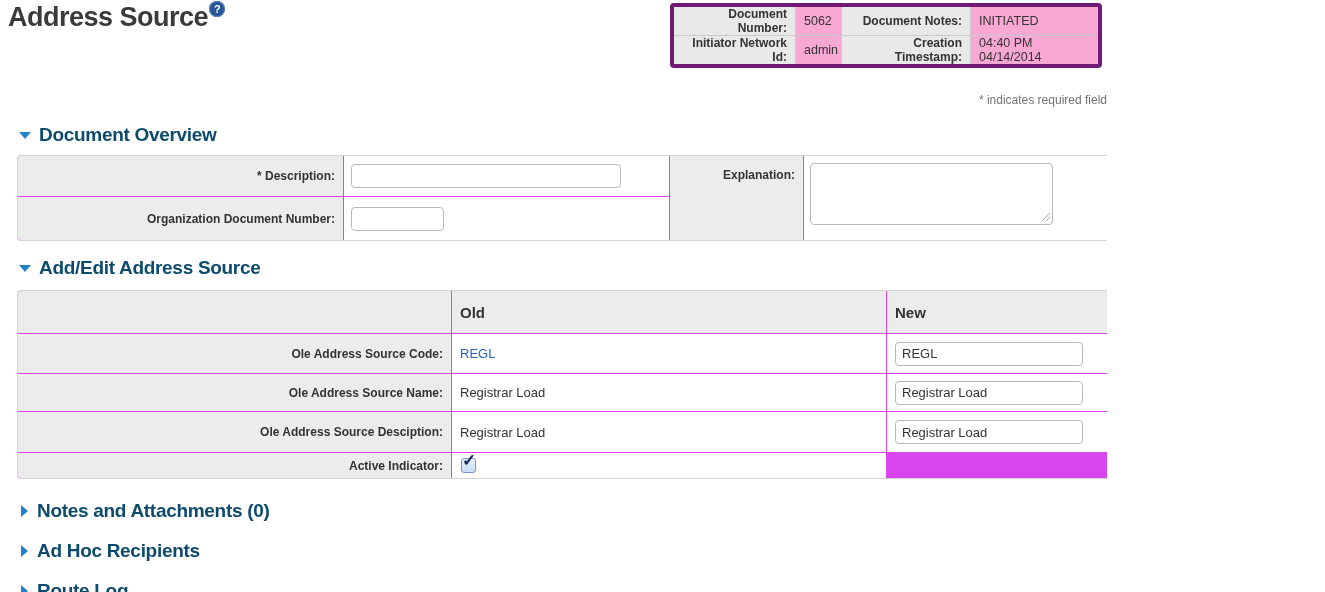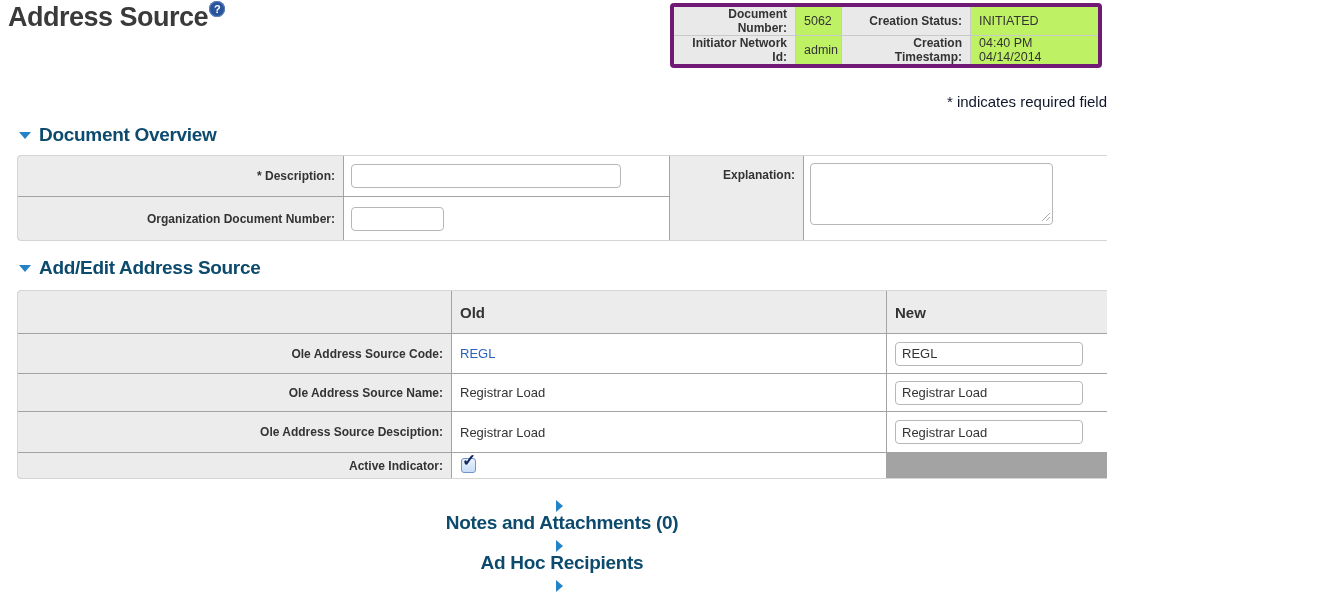--- a/index.html
+++ b/index.html
@@ -26,54 +26,54 @@
 
   .doc-table {
     position: absolute; right: 5px; top: 3px;
     display: grid;
     grid-template-columns: 121px 45px 128px 127px;
     grid-auto-rows: 28px;
     gap: 1px; background: #c9c9c9;
     border: 4px solid #701a75; border-radius: 4px; overflow: hidden;
     font-size: 12px;
   }
-  .doc-table .cell { display: flex; align-items: center; padding: 0 8px; background: #bef264; }
+  .doc-table .cell { display: flex; align-items: center; padding: 0 8px; background: #f9a8d4; }
   .doc-table .lbl { background: #e9e9e9; font-weight: bold; justify-content: flex-end; text-align: right; color: #333; }
   .doc-table .val { color: #333; font-size: 12.5px; }
 
   .required-note {
     text-align: right; margin-top: 33px;
-    font-size: 15px; color: #0f172a; height: 14px;
+    font-size: 12px; color: #737373; height: 14px;
   }
 
   
   .section-header {
     display: flex; align-items: center; margin-left: 17px; cursor: pointer;
     height: 22px;
   }
   .section-header .title { font-size: 19px; font-weight: bold; color: #0c4a6e; letter-spacing: -0.3px; }
   .arrow-down {
     width: 0; height: 0; margin-right: 8px; margin-left: 2px;
     border-left: 6px solid transparent; border-right: 6px solid transparent;
     border-top: 7px solid #2482c6;
   }
   .arrow-right {
     width: 0; height: 0; margin-right: 9px; margin-left: 4px;
     border-top: 6px solid transparent; border-bottom: 6px solid transparent;
     border-left: 7px solid #2482c6;
   }
   .hdr-do { margin-top: 17px; margin-bottom: 9px; }
   .hdr-ae { margin-top: 16px; margin-bottom: 11px; }
-  .hdr-collapsed { margin-top: 18px; flex-direction: column; }
+  .hdr-collapsed { margin-top: 18px; }
   .hdr-first-collapsed { margin-top: 21px; }
 
   
   .grid-table {
     margin-left: 17px; width: 1303px;
-    display: grid; gap: 1px; background: #a3a3a3;
+    display: grid; gap: 1px; background: #d946ef;
     border: 1px solid #d5d5d5; border-radius: 4px; overflow: hidden;
     font-size: 13px;
   }
   .grid-table .cell { background: #fff; display: flex; align-items: center; }
   .grid-table .gray { background: #ececec; }
   .grid-table .lblcell { justify-content: flex-end; padding-right: 8px; font-size: 12px; font-weight: bold; color: #333; text-align: right; }
 
   
   .do-grid { grid-template-columns: 325px 325px 133px 1fr; grid-template-rows: 40px 43px; }
   .do-grid .expl-lbl { grid-column: 3; grid-row: 1 / span 2; align-items: flex-start; padding-top: 12px; }
@@ -125,21 +125,21 @@
 <div class="page">
 
   <div class="top">
     <div class="page-title">
       <span>Address Source</span><span class="help-icon">?</span>
     </div>
 
     <div class="doc-table">
       <div class="cell lbl">Document Number:</div>
       <div class="cell val">5062</div>
-      <div class="cell lbl">Creation Status:</div>
+      <div class="cell lbl">Document Notes:</div>
       <div class="cell val">INITIATED</div>
       <div class="cell lbl">Initiator Network Id:</div>
       <div class="cell val">admin</div>
       <div class="cell lbl">Creation Timestamp:</div>
       <div class="cell val">04:40 PM 04/14/2014</div>
     </div>
   </div>
 
   <div class="required-note">* indicates required field</div>
 

